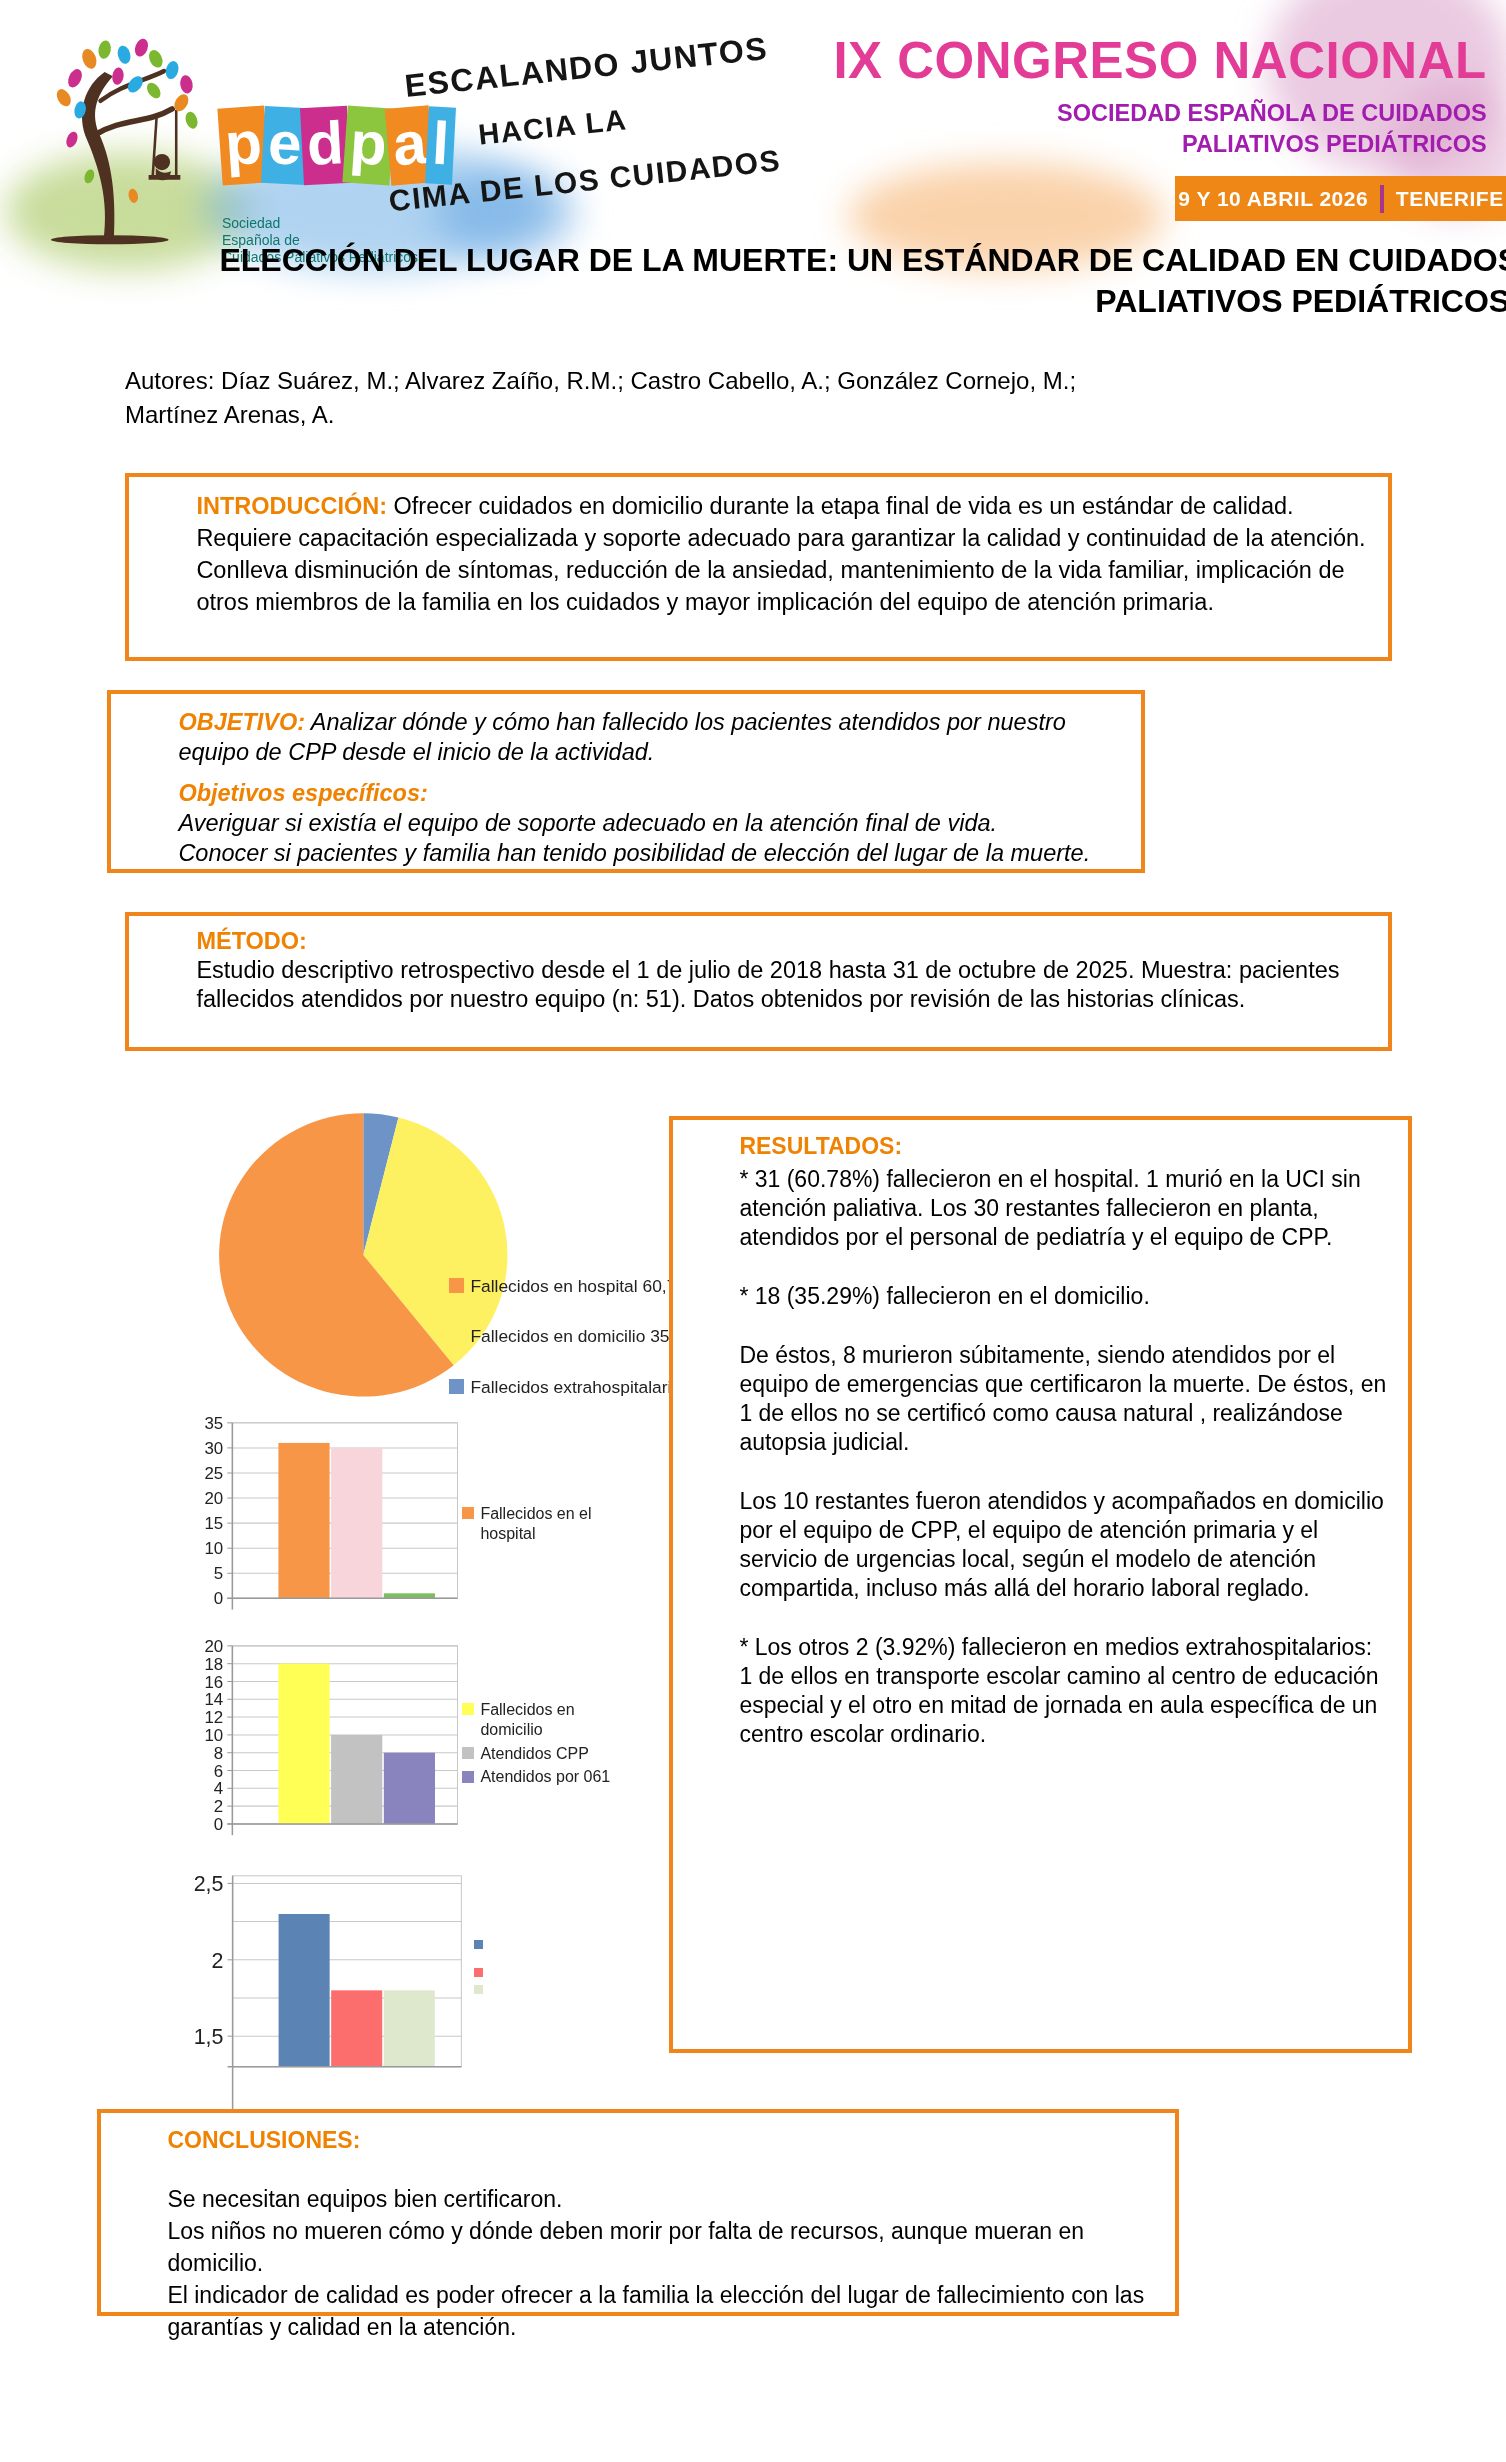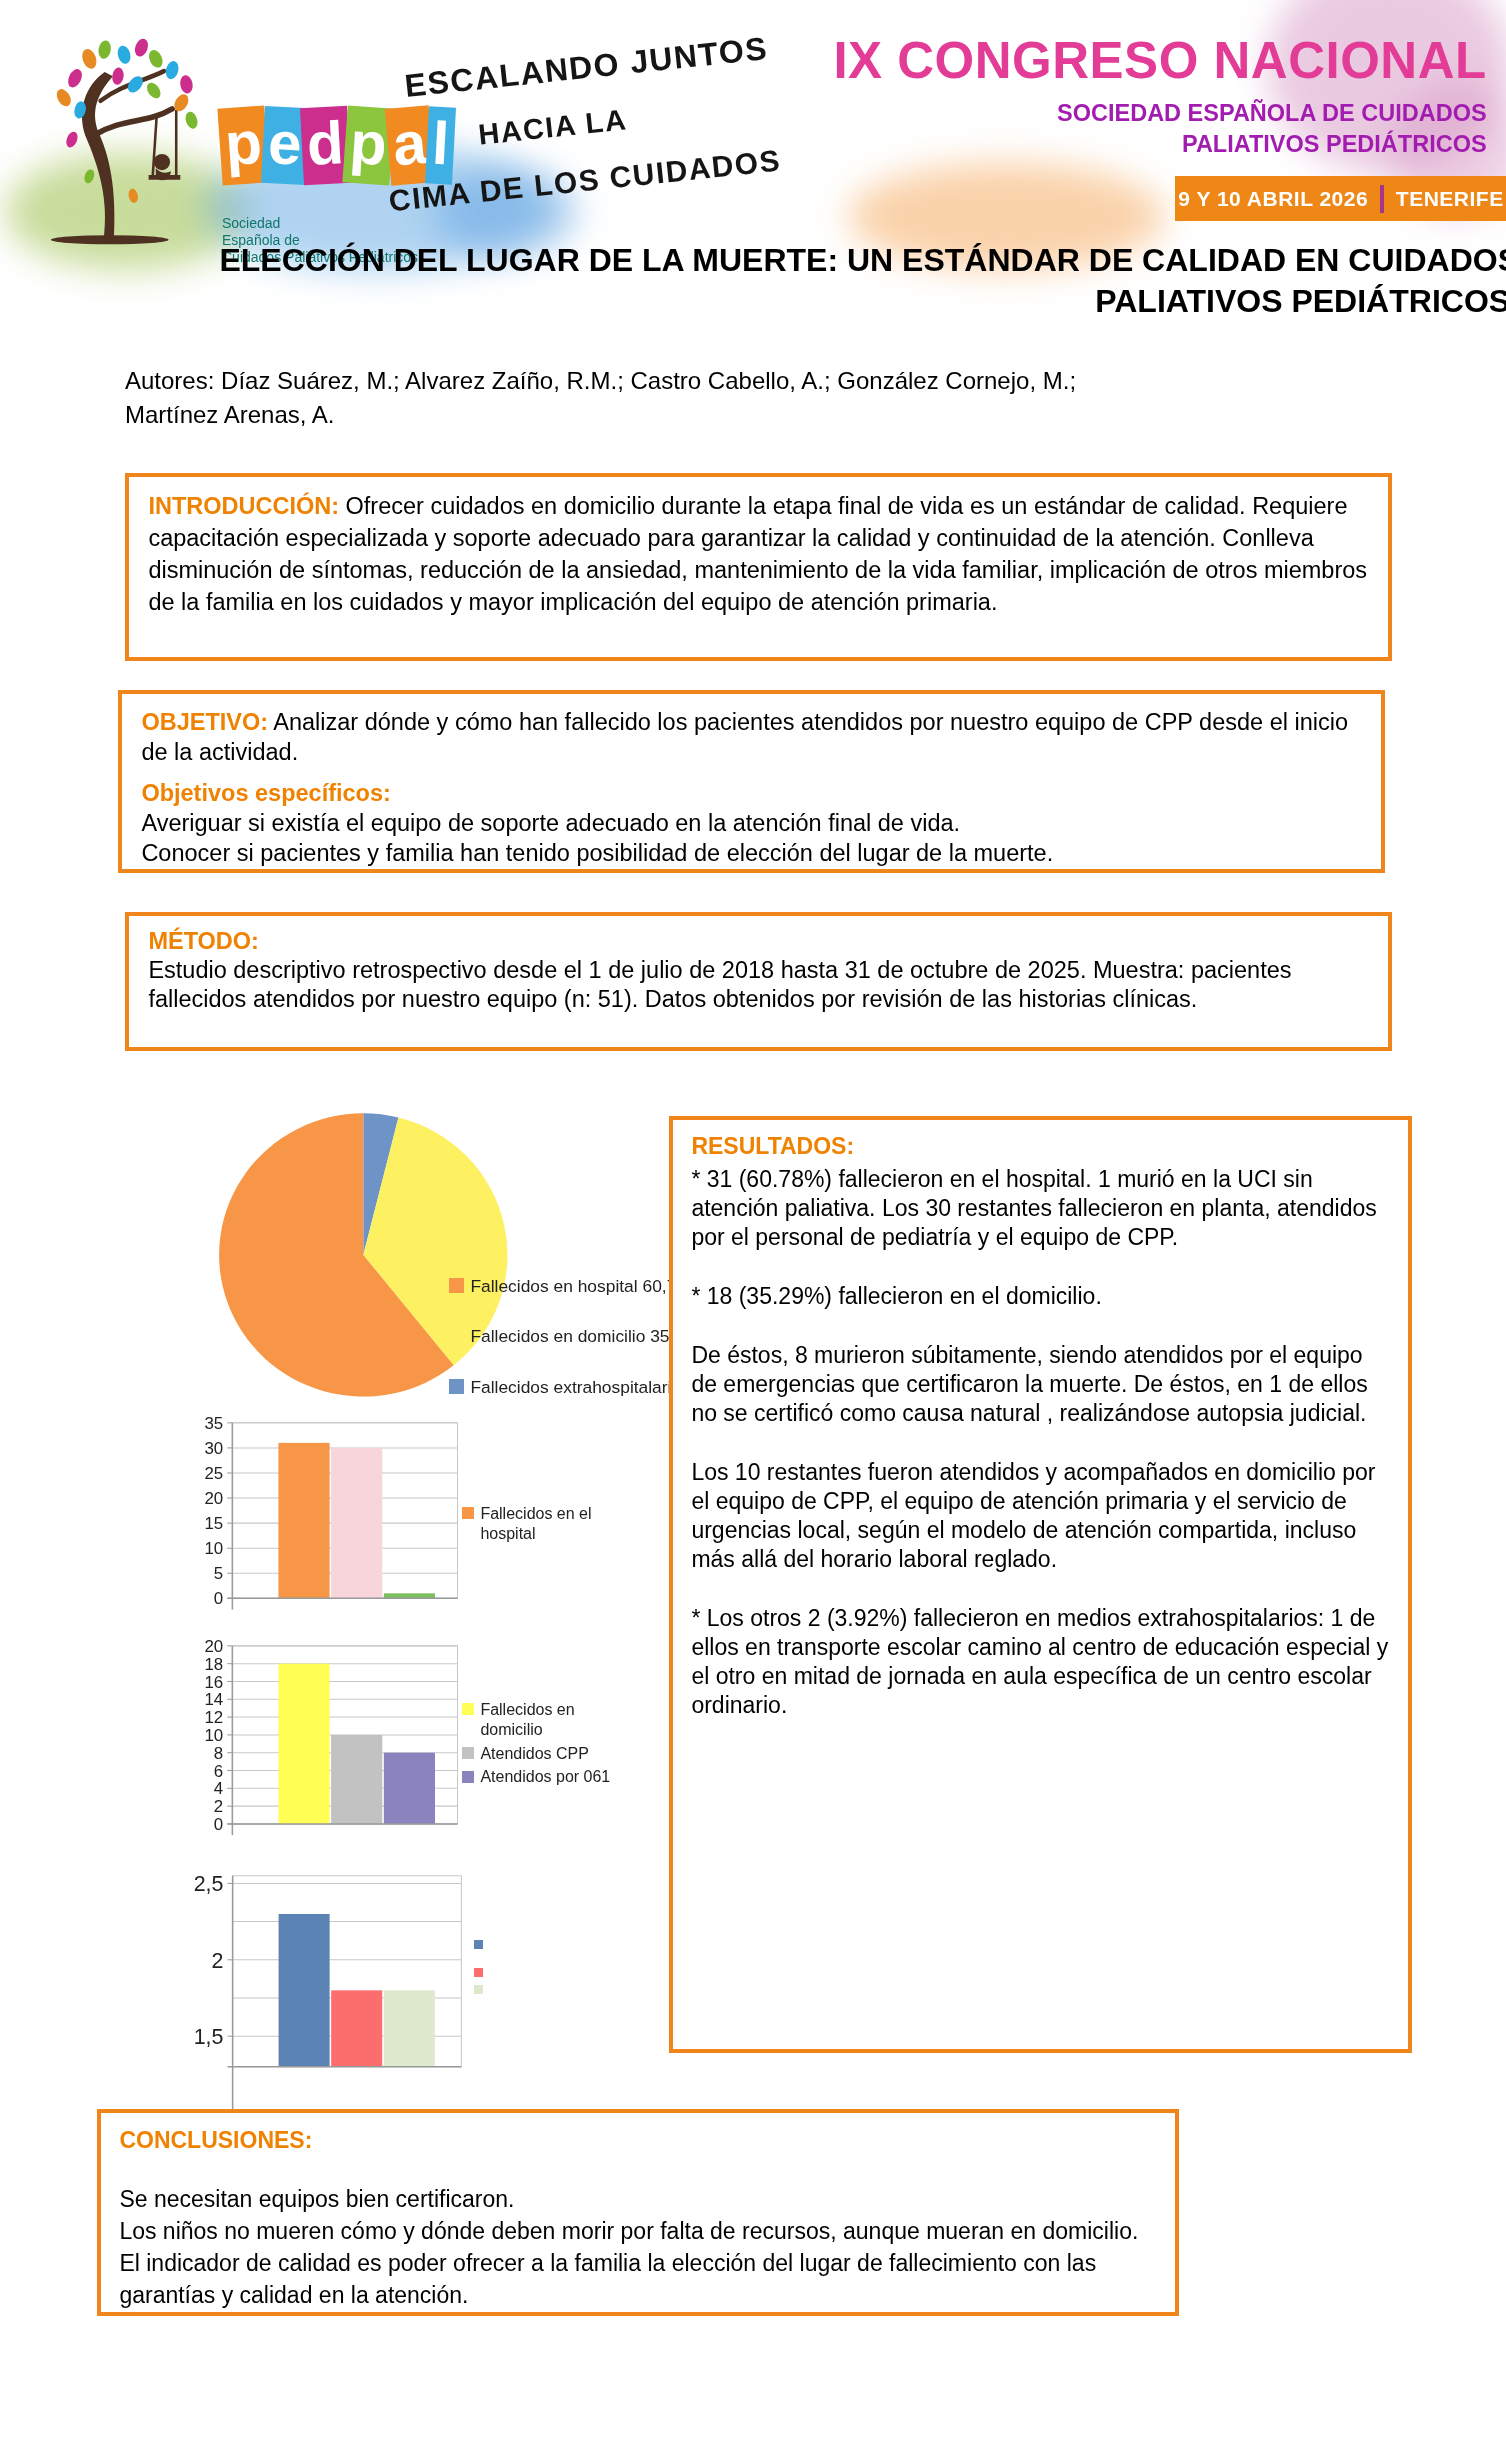--- a/index.html
+++ b/index.html
@@ -17,24 +17,24 @@
   #slogan2{left:478px;top:111px;font-size:29px;}
   #slogan3{left:388px;top:164px;font-size:30px;}
   #pedpal{left:220px;top:107px;height:97px;}
   #pedpal .tile{display:inline-block;color:#fff;font-weight:bold;font-size:60px;line-height:1;padding:7.2px 5.1px 10.2px 5.1px;margin-right:-4.1px;}
   #org-text{left:222px;top:215px;font-size:14px;line-height:17px;color:#0f766e;white-space:pre-line;}
   
   #poster-title{left:12px;top:240px;width:1507px;text-align:right;font-size:32px;font-weight:bold;line-height:41px;}
   #authors{left:125px;top:364px;width:1201px;font-size:24px;line-height:34px;white-space:pre-line;}
   
   .box{position:absolute;border:4.6px solid #F0861B;background:#fff;box-sizing:border-box;}
-  .box .inner{padding:13.3px 19.4px;font-size:23.5px;line-height:32px;}
+  .box .inner{padding:13.3px 19.4px;font-size:23.5px;line-height:32px;margin-left:48px;}
   .h-orange{color:#EF8200;font-weight:bold;}
   #box-intro{left:125px;top:473px;width:1267px;height:188px;}
-  #box-objetivo{left:118px;top:690px;width:1267px;height:183px;}
+  #box-objetivo{left:107px;top:690px;width:1038px;height:183px;font-style:italic;}
   #box-objetivo .inner{line-height:30px;}
   #box-objetivo .sub{margin-top:11.2px;}
   #box-metodo{left:125px;top:912px;width:1267px;height:139px;}
   #box-metodo .inner{padding:11.2px 19.4px;line-height:29px;}
   #box-resultados{left:669px;top:1116px;width:743px;height:937px;}
   #box-resultados .inner{padding:12.3px 18.4px;font-size:23px;line-height:29px;}
   #box-resultados p{margin:0 0 30px 0;}
   #box-conclusiones{left:97px;top:2109px;width:1082px;height:207px;}
   #box-conclusiones .inner{padding:11.2px 18.4px;font-size:23px;line-height:32px;}
   #box-conclusiones .c-head{margin-bottom:26.6px;}

